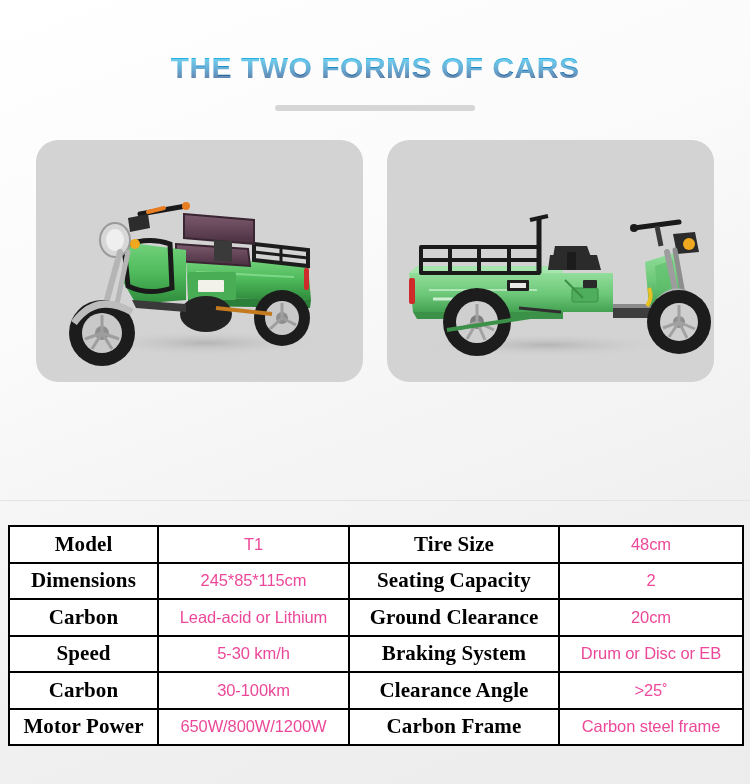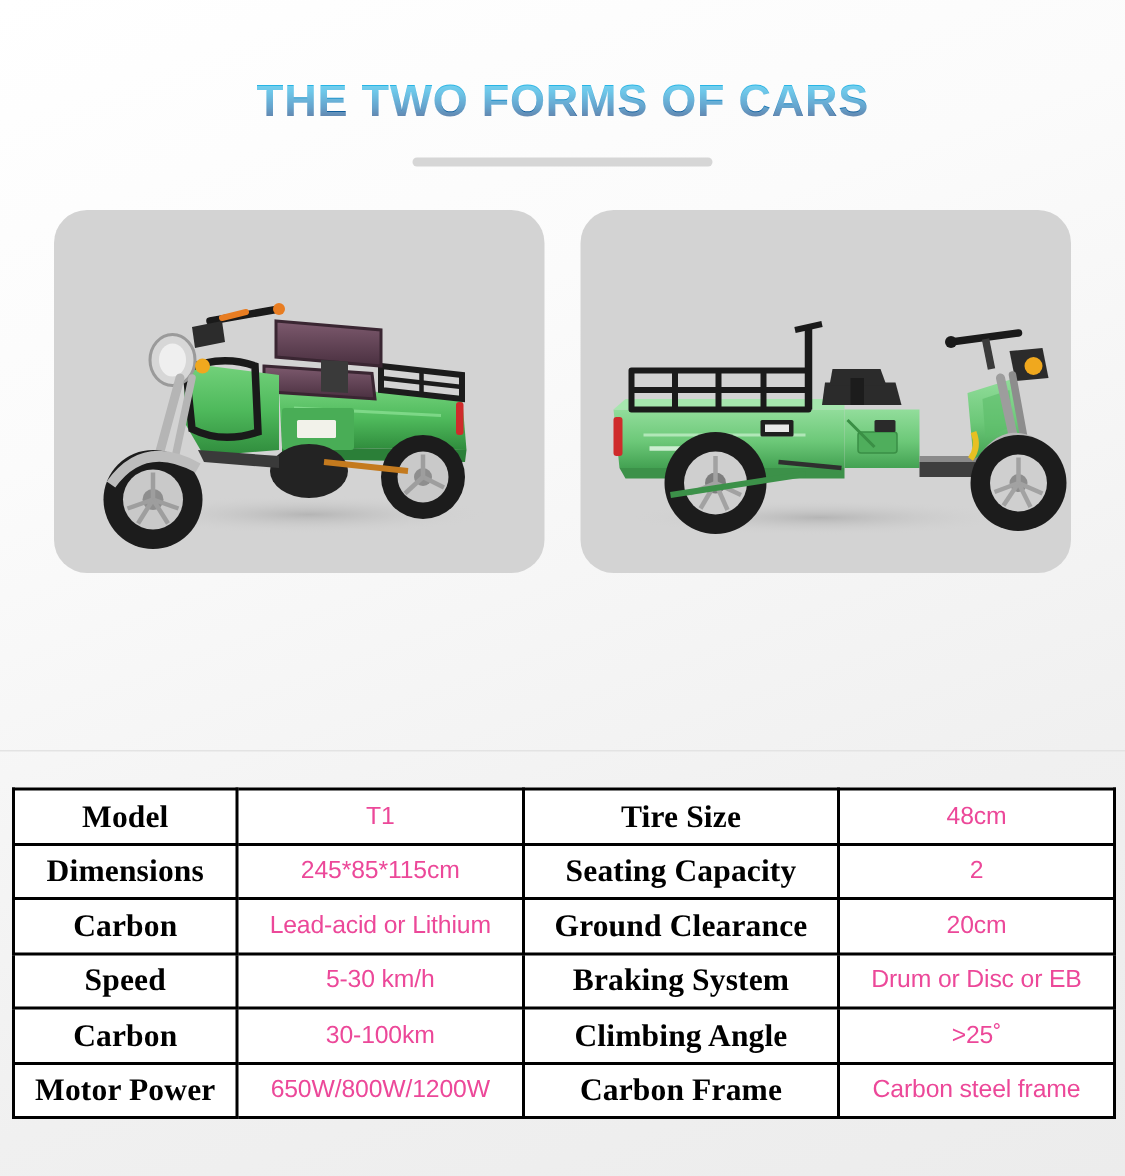--- a/index.html
+++ b/index.html
@@ -341,21 +341,21 @@
       </tr>
       <tr>
         <td class="label">Speed</td>
         <td class="value">5-30 km/h</td>
         <td class="label">Braking System</td>
         <td class="value">Drum or Disc or EB</td>
       </tr>
       <tr>
         <td class="label">Carbon</td>
         <td class="value">30-100km</td>
-        <td class="label">Climbing Angle</td>
+        <td class="label">Clearance Angle</td>
         <td class="value">&gt;25˚</td>
       </tr>
       <tr>
         <td class="label">Motor Power</td>
         <td class="value">650W/800W/1200W</td>
         <td class="label">Carbon Frame</td>
         <td class="value">Carbon steel frame</td>
       </tr>
     </tbody>
   </table>

